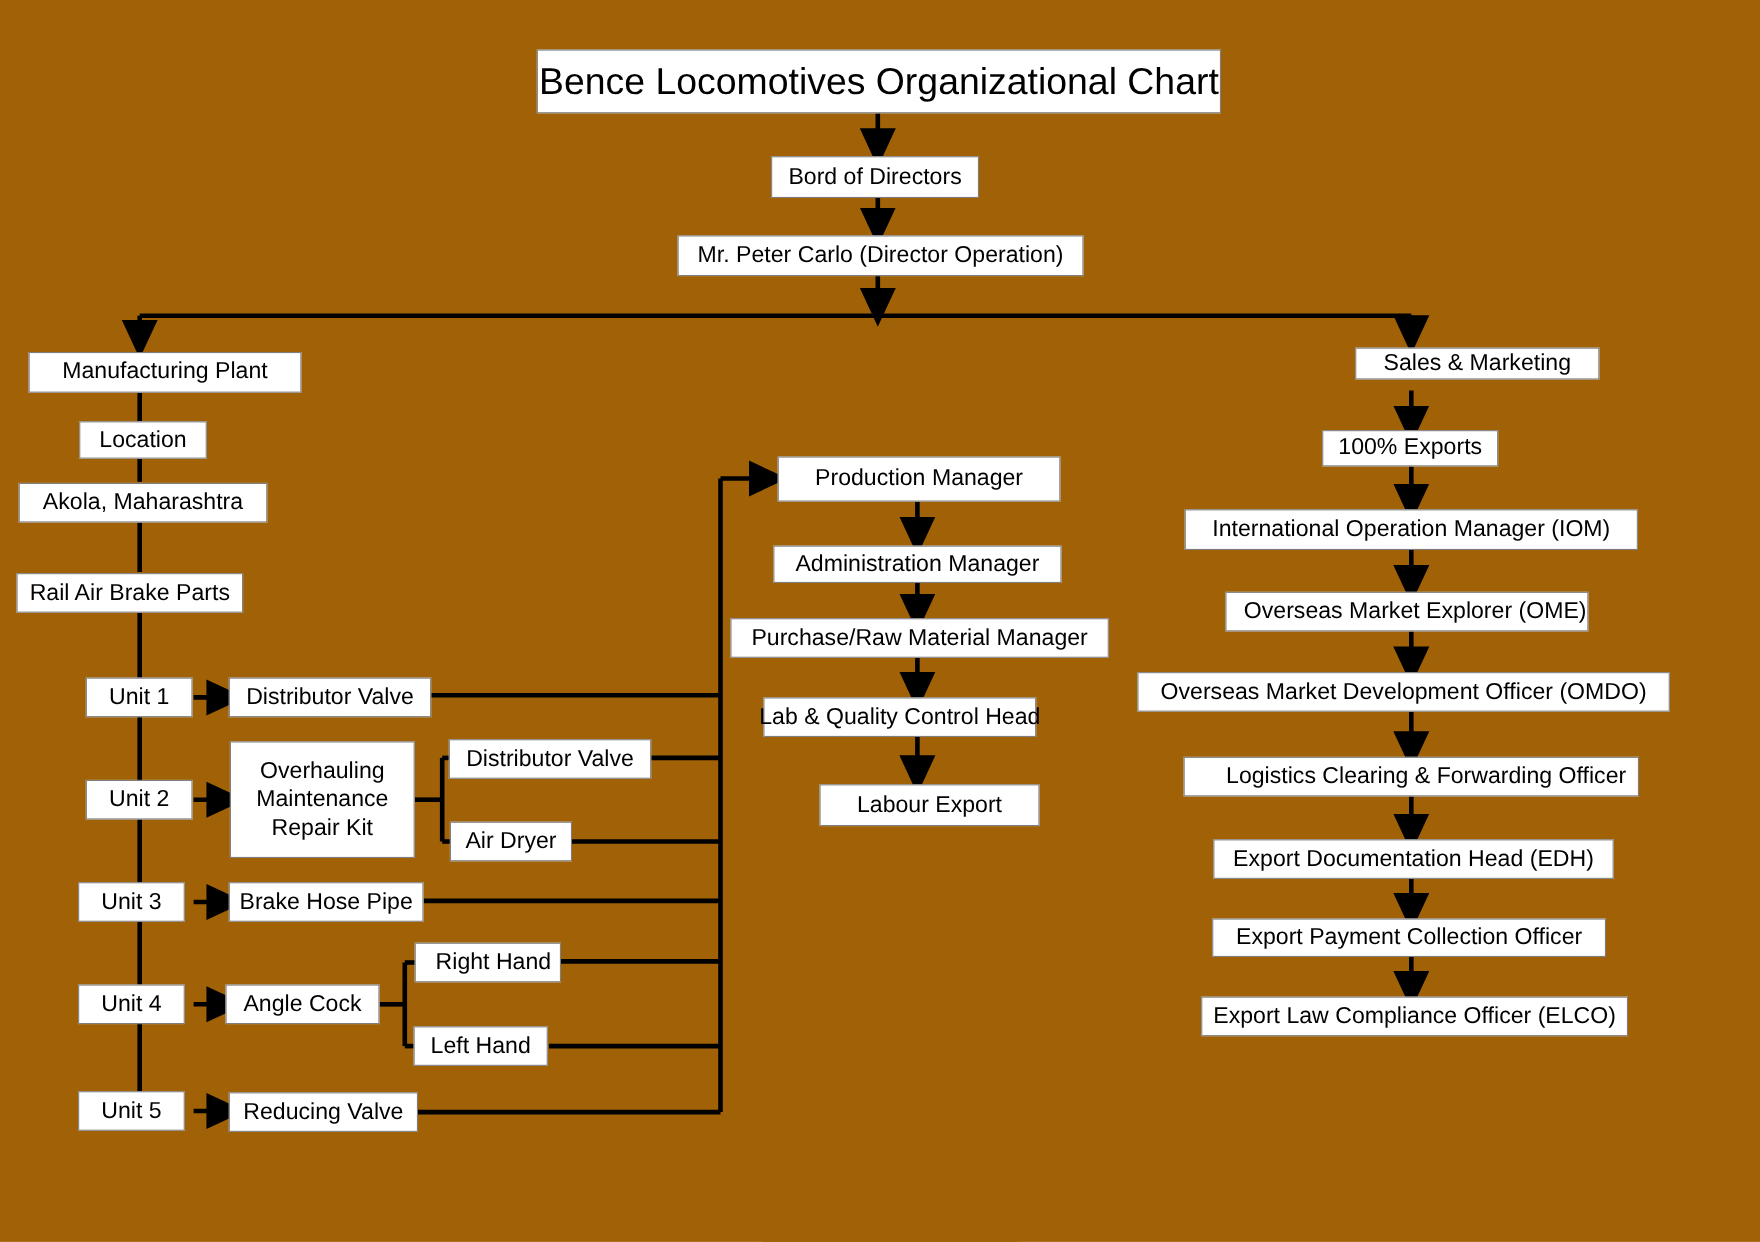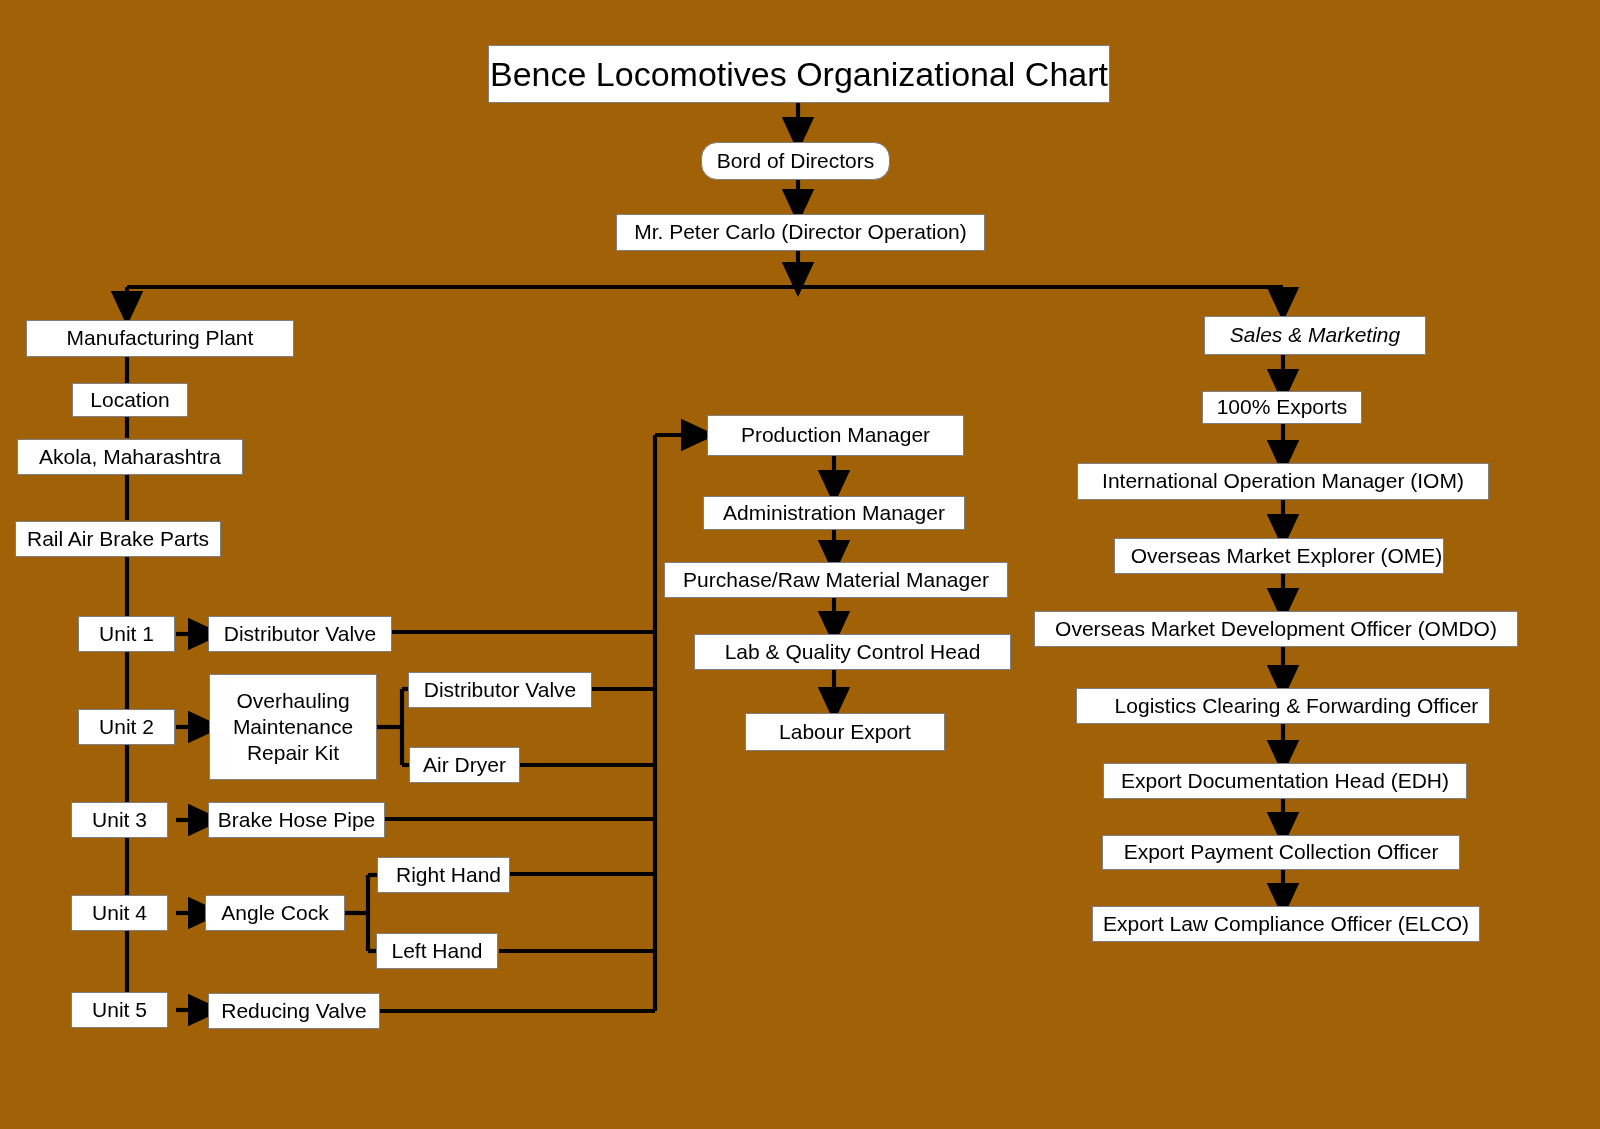--- a/index.html
+++ b/index.html
@@ -91,27 +91,27 @@
       <line x1="1283" y1="574" x2="1283" y2="607" marker-end="url(#arw)"></line>
       <line x1="1283" y1="647" x2="1283" y2="684" marker-end="url(#arw)"></line>
       <line x1="1283" y1="724" x2="1283" y2="759" marker-end="url(#arw)"></line>
       <line x1="1283" y1="799" x2="1283" y2="831" marker-end="url(#arw)"></line>
       <line x1="1283" y1="870" x2="1283" y2="902" marker-end="url(#arw)"></line>
     </g>
   </svg>
 
   <div class="node title" style="left:488px;top:45px;width:622px;height:58px;">Bence Locomotives Organizational Chart</div>
 
-  <div class="node" style="left:701px;top:142px;width:189px;height:38px;border-radius:16px;">Bord of Directors</div>
+  <div class="node" style="left:701px;top:142px;width:189px;height:38px;">Bord of Directors</div>
 
   <div class="node" style="left:616px;top:214px;width:369px;height:37px;">Mr. Peter Carlo (Director Operation)</div>
 
-  <div class="node" style="left:26px;top:320px;width:268px;height:37px;">Manufacturing Plant</div>
+  <div class="node" style="left:26px;top:320px;width:248px;height:37px;">Manufacturing Plant</div>
 
-  <div class="node" style="left:1204px;top:316px;width:222px;height:39px;font-style:italic;">Sales &amp; Marketing</div>
+  <div class="node" style="left:1232px;top:316px;width:222px;height:29px;">Sales &amp; Marketing</div>
 
   <div class="node" style="left:72px;top:383px;width:116px;height:34px;">Location</div>
 
   <div class="node" style="left:17px;top:439px;width:226px;height:36px;">Akola, Maharashtra</div>
 
   <div class="node" style="left:15px;top:521px;width:206px;height:36px;">Rail Air Brake Parts</div>
 
   <div class="node" style="left:78px;top:616px;width:97px;height:36px;">Unit 1</div>
   <div class="node" style="left:78px;top:709px;width:97px;height:36px;">Unit 2</div>
   <div class="node" style="left:71px;top:802px;width:97px;height:36px;">Unit 3</div>
@@ -134,21 +134,21 @@
 
   <div class="node" style="left:408px;top:672px;width:184px;height:36px;">Distributor Valve</div>
   <div class="node" style="left:409px;top:747px;width:111px;height:36px;">Air Dryer</div>
 
   <div class="node" style="left:377px;top:857px;width:133px;height:36px;padding-left:16px;">Right Hand</div>
   <div class="node" style="left:376px;top:933px;width:122px;height:36px;">Left Hand</div>
 
   <div class="node" style="left:707px;top:415px;width:257px;height:41px;">Production Manager</div>
   <div class="node" style="left:703px;top:496px;width:262px;height:34px;">Administration Manager</div>
   <div class="node" style="left:664px;top:562px;width:344px;height:36px;">Purchase/Raw Material Manager</div>
-  <div class="node" style="left:694px;top:634px;width:317px;height:36px;">Lab &amp; Quality Control Head</div>
+  <div class="node" style="left:694px;top:634px;width:248px;height:36px;">Lab &amp; Quality Control Head</div>
   <div class="node" style="left:745px;top:713px;width:200px;height:38px;">Labour Export</div>
 
   <div class="node" style="left:1202px;top:391px;width:160px;height:33px;">100% Exports</div>
   <div class="node" style="left:1077px;top:463px;width:412px;height:37px;">International Operation Manager (IOM)</div>
   <div class="node" style="left:1114px;top:538px;width:330px;height:36px;padding-left:21px;">Overseas Market Explorer (OME)</div>
   <div class="node" style="left:1034px;top:611px;width:484px;height:36px;">Overseas Market Development Officer (OMDO)</div>
   <div class="node" style="left:1076px;top:688px;width:414px;height:36px;padding-left:33px;">Logistics Clearing &amp; Forwarding Officer</div>
   <div class="node" style="left:1103px;top:763px;width:364px;height:36px;">Export Documentation Head (EDH)</div>
   <div class="node" style="left:1102px;top:835px;width:358px;height:35px;">Export Payment Collection Officer</div>
   <div class="node" style="left:1092px;top:906px;width:388px;height:36px;">Export Law Compliance Officer (ELCO)</div>

